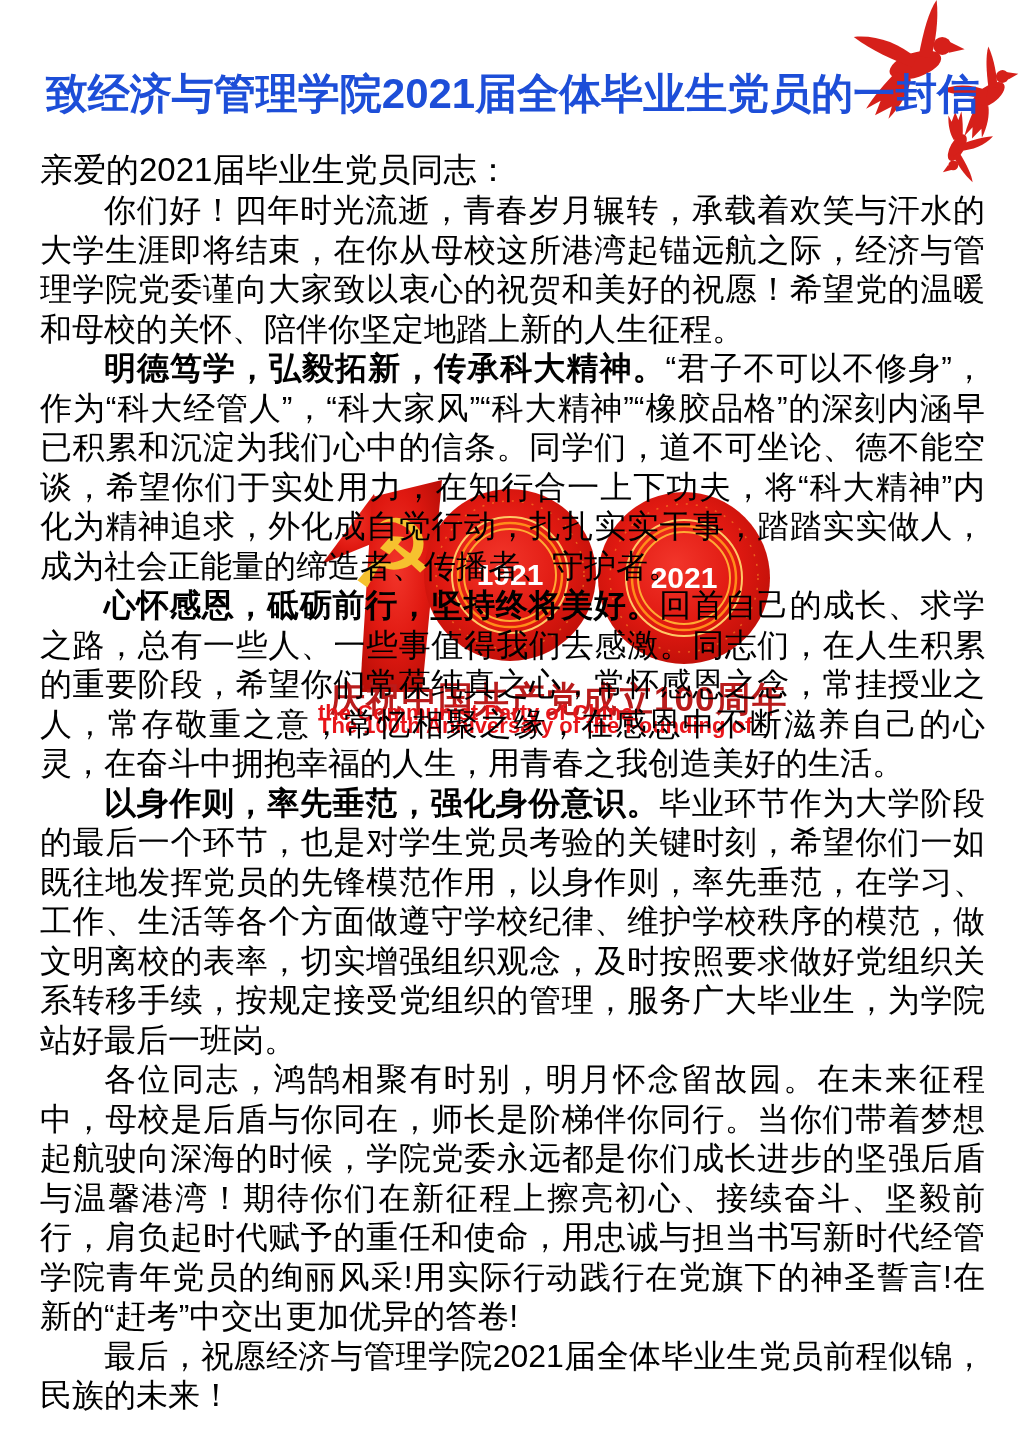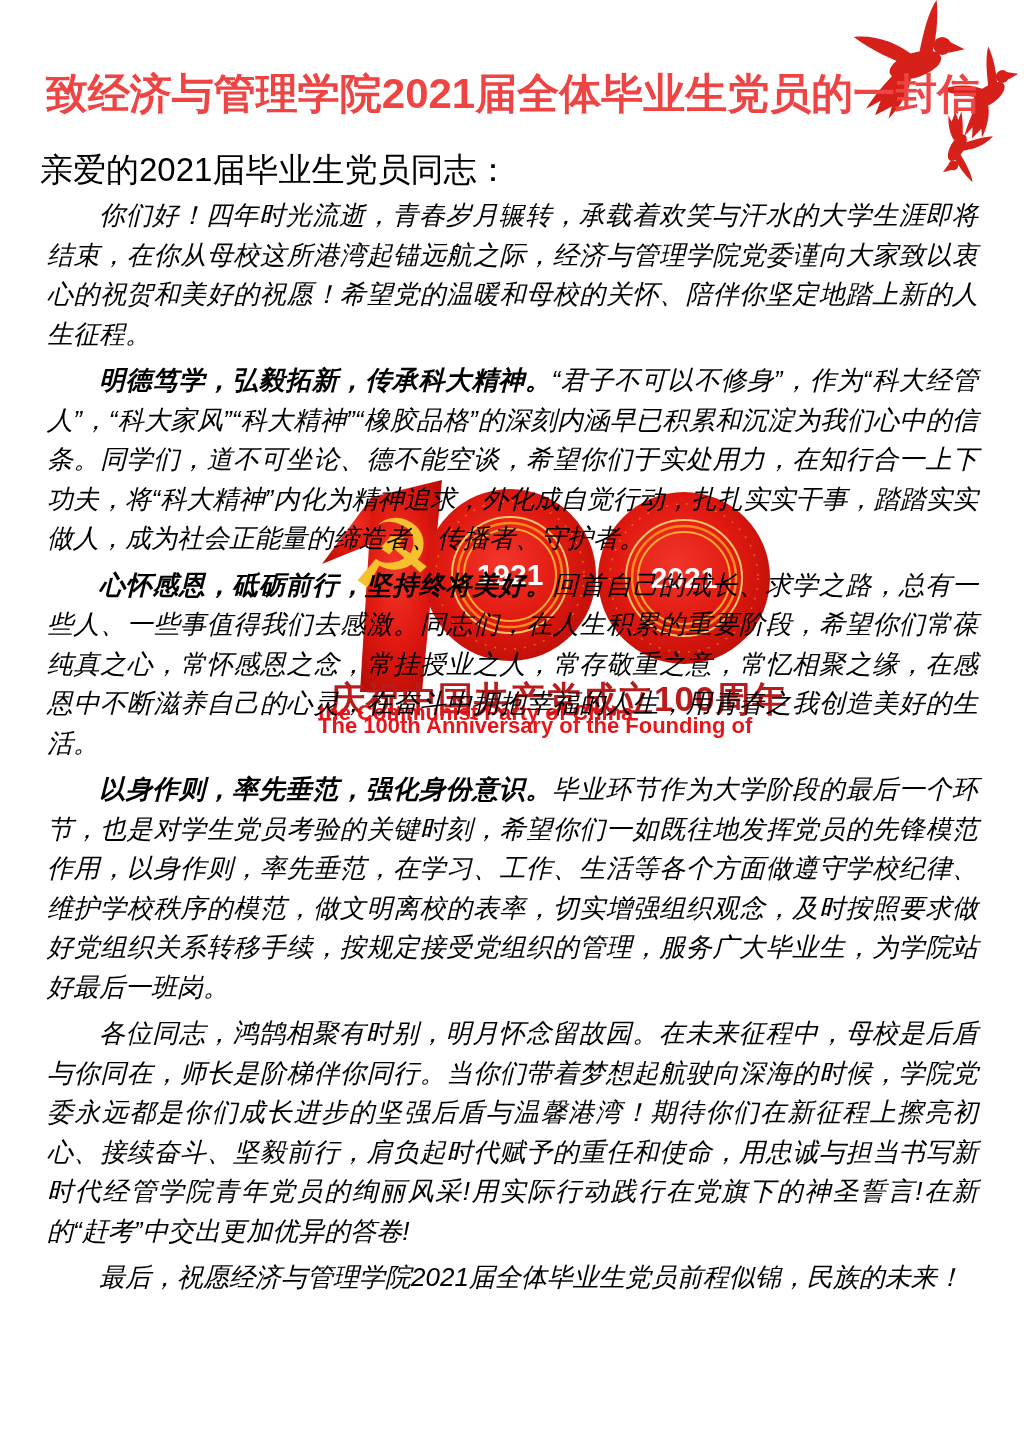--- a/index.html
+++ b/index.html
@@ -24,32 +24,31 @@
   .slogan-en{
     position:absolute;left:318px;width:446px;text-align:left;
     font-size:22px;font-weight:700;color:#e8151a;white-space:nowrap;
   }
   .slogan-en.l1{top:713px;}
   .slogan-en.l2{top:700px;}
   
   .content{position:relative;z-index:2;padding:68px 39px 0 40px;}
   .title{
     margin:0;text-align:center;
-    font-size:42px;line-height:52px;font-weight:800;color:#ef4444;
+    font-size:42px;line-height:52px;font-weight:800;color:#1d4ed8;
     letter-spacing:0px;white-space:nowrap;
   }
   .salutation{
     margin:30px 0 2px 0;
     font-size:33px;line-height:39px;font-weight:400;
   }
   .para{
-    margin:7px;text-indent:2em;
-    font-size:26px;line-height:39.5px;
+    margin:0;text-indent:2em;
+    font-size:32px;line-height:39.5px;
     text-align:justify;
-    font-style:italic;
   }
   .para b{font-weight:700;}
 </style>
 </head>
 <body>
 
 <div class="page">
 
   <svg class="doves" viewBox="0 0 174 210" aria-hidden="true">
     <defs>

